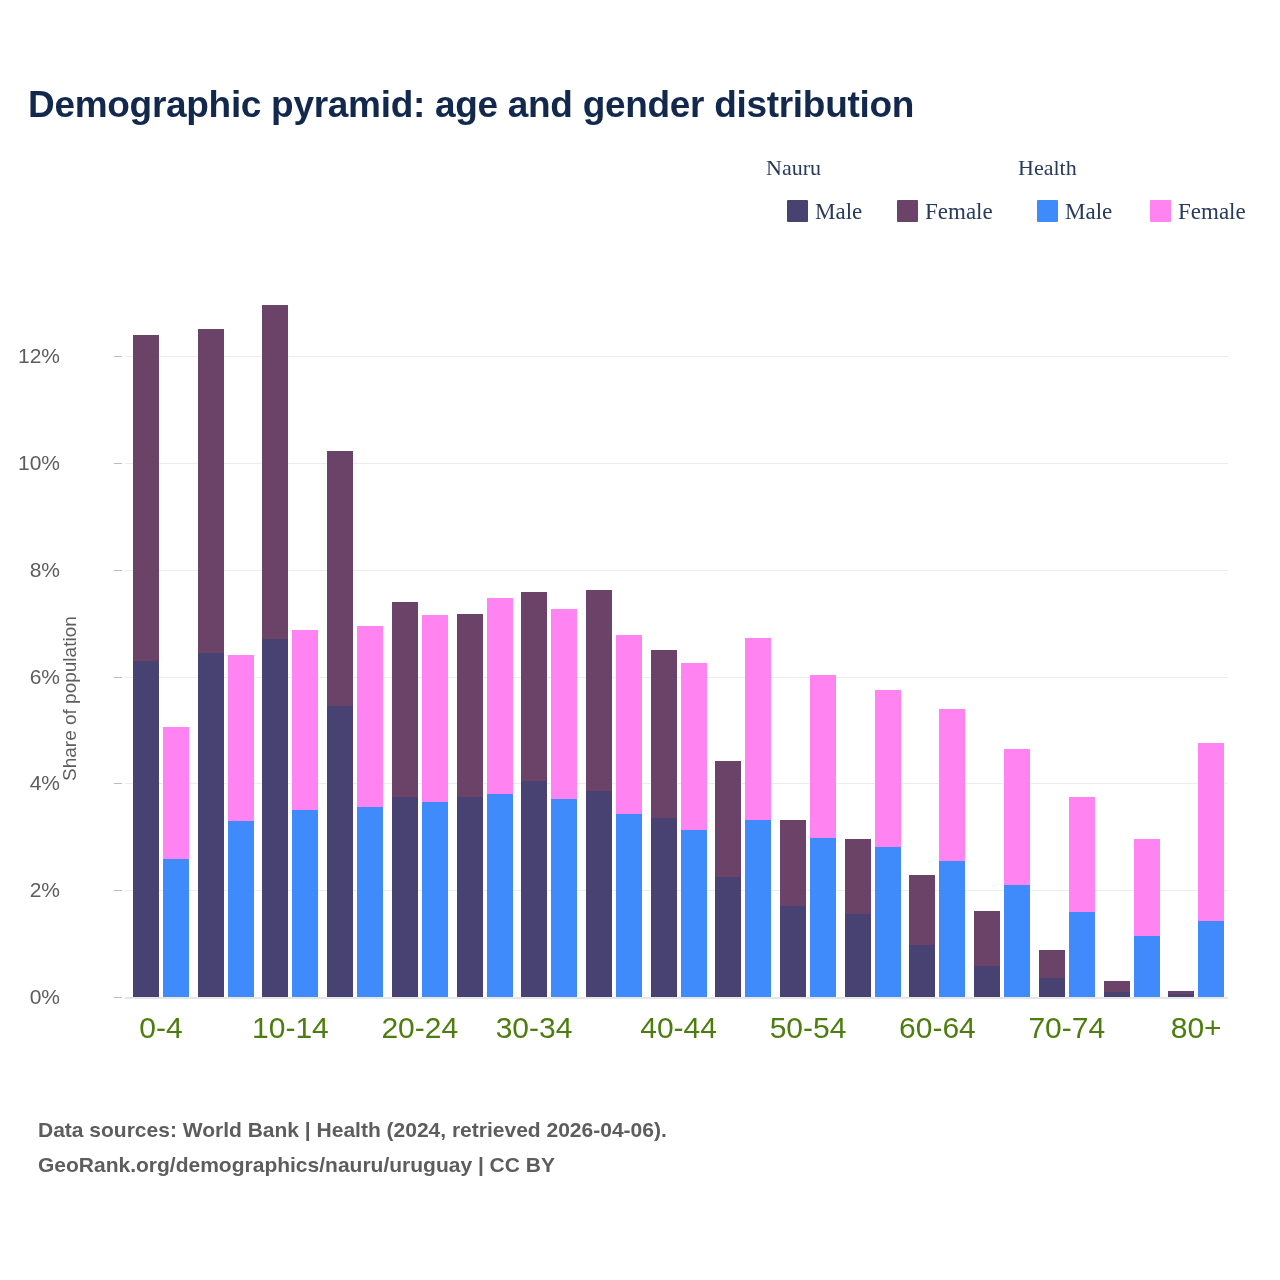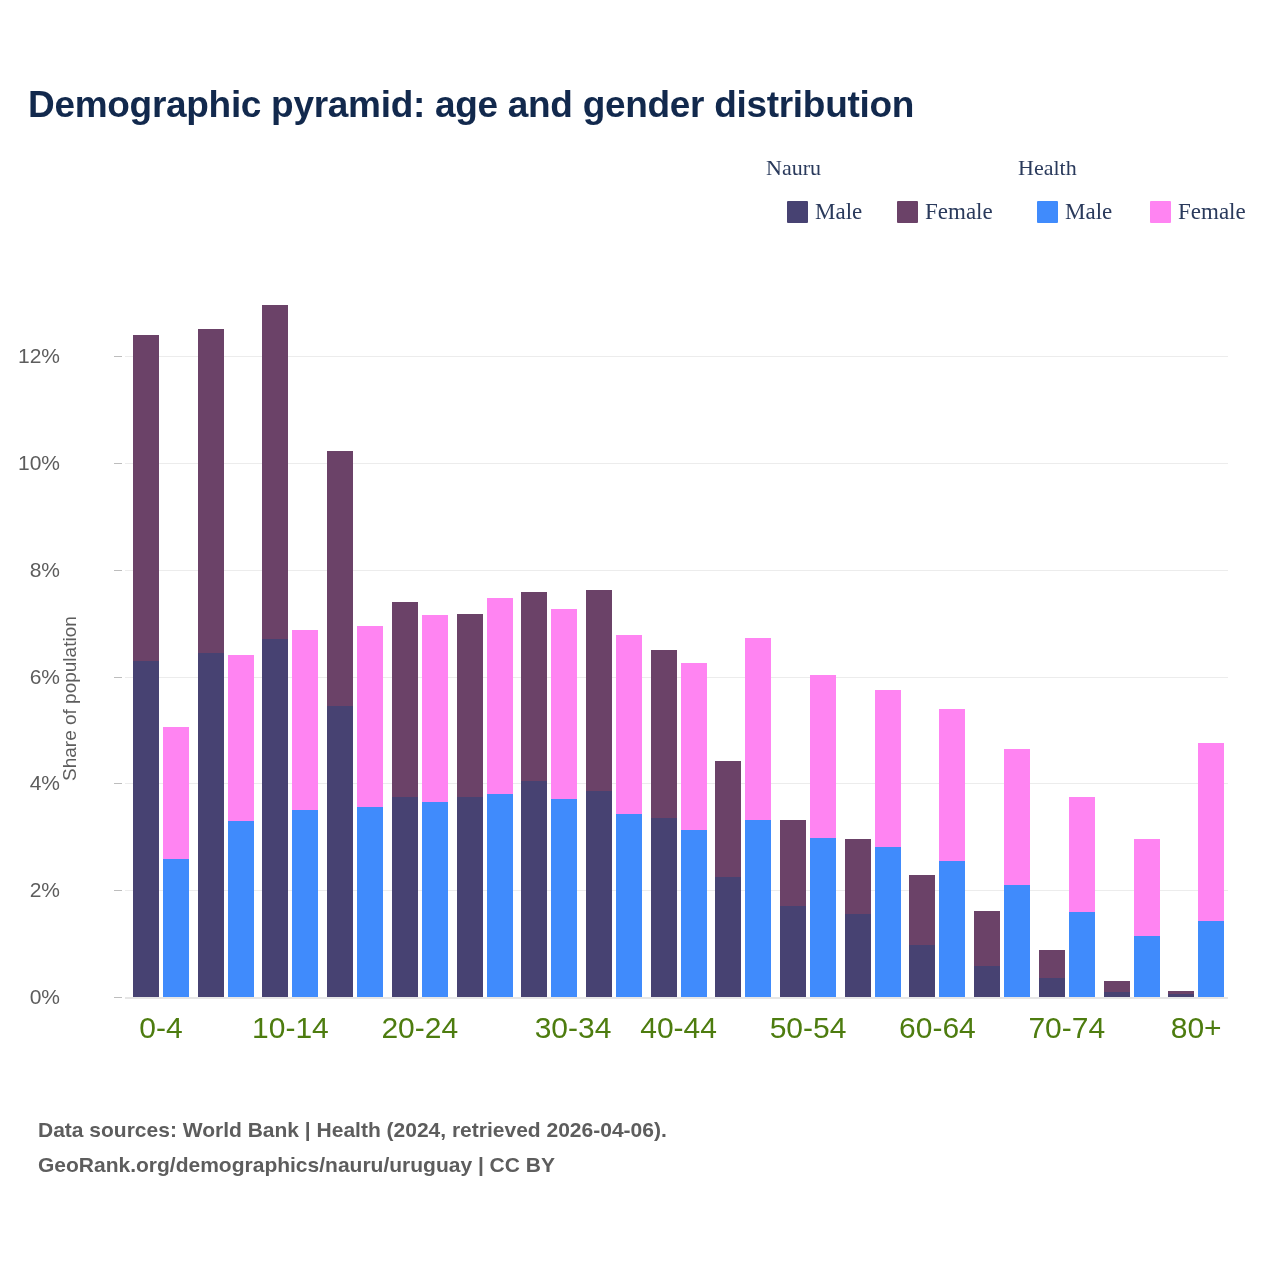--- a/index.html
+++ b/index.html
@@ -47,21 +47,21 @@
     color: #2a3a5c;
     white-space: nowrap;
   }
   #legend-title-nauru { left: 26px; top: 0px; }
   #legend-title-uruguay { left: 278px; top: 0px; }
 
   .legend-item {
     position: absolute;
     top: 45px;
     display: flex;
-    align-items: flex-end;
+    align-items: flex-start;
     gap: 7px;
     white-space: nowrap;
     padding-left: 25px;
   }
   .legend-swatch {
     width: 21px;
     height: 22px;
     border-radius: 1px;
     flex: 0 0 auto;
   }
@@ -388,21 +388,21 @@
           <div class="bar bar-uruguay">
             <div class="seg" style="height: 177.313px; background: rgb(255, 132, 242);"></div>
             <div class="seg" style="height: 76.3726px; background: rgb(64, 139, 252);"></div>
           </div>
         </div>
       </div>
     <div id="xticks">
         <div class="xtick-label" style="left: 36px;">0-4</div>
         <div class="xtick-label" style="left: 165.4px;">10-14</div>
         <div class="xtick-label" style="left: 294.8px;">20-24</div>
-        <div class="xtick-label" style="left: 448px; text-align: center;">30-34</div>
+        <div class="xtick-label" style="left: 409px; text-align: center;">30-34</div>
         <div class="xtick-label" style="left: 553.6px;">40-44</div>
         <div class="xtick-label" style="left: 683px;">50-54</div>
         <div class="xtick-label" style="left: 812.4px;">60-64</div>
         <div class="xtick-label" style="left: 941.8px;">70-74</div>
         <div class="xtick-label" style="left: 1071.2px;">80+</div>
       </div>
   </div>
 
   <div id="footer">
     <div>Data sources: World Bank | Health (2024, retrieved 2026-04-06).</div>

